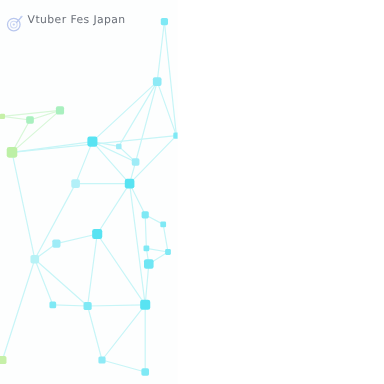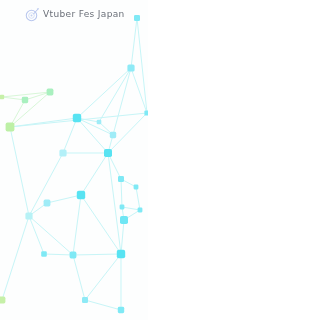--- a/index.html
+++ b/index.html
@@ -27,29 +27,27 @@
     left: 0;
     top: 0;
     width: 148px;
     height: 320px;
     z-index: 0;
     pointer-events: none;
   }
   #header {
     position: absolute;
     left: 0;
-    top: 0;
+    top: 12px;
     width: 148px;
     height: 28px;
     z-index: 2;
     display: flex;
-    align-items: center;
     padding-left: 5px;
     box-sizing: border-box;
-    margin-left: 20px;
   }
   #logo-mark {
     width: 15px;
     height: 15px;
     flex: 0 0 15px;
     margin-right: 3px;
     display: block;
   }
   #logo-text {
     font-family: "DejaVu Sans", sans-serif;

